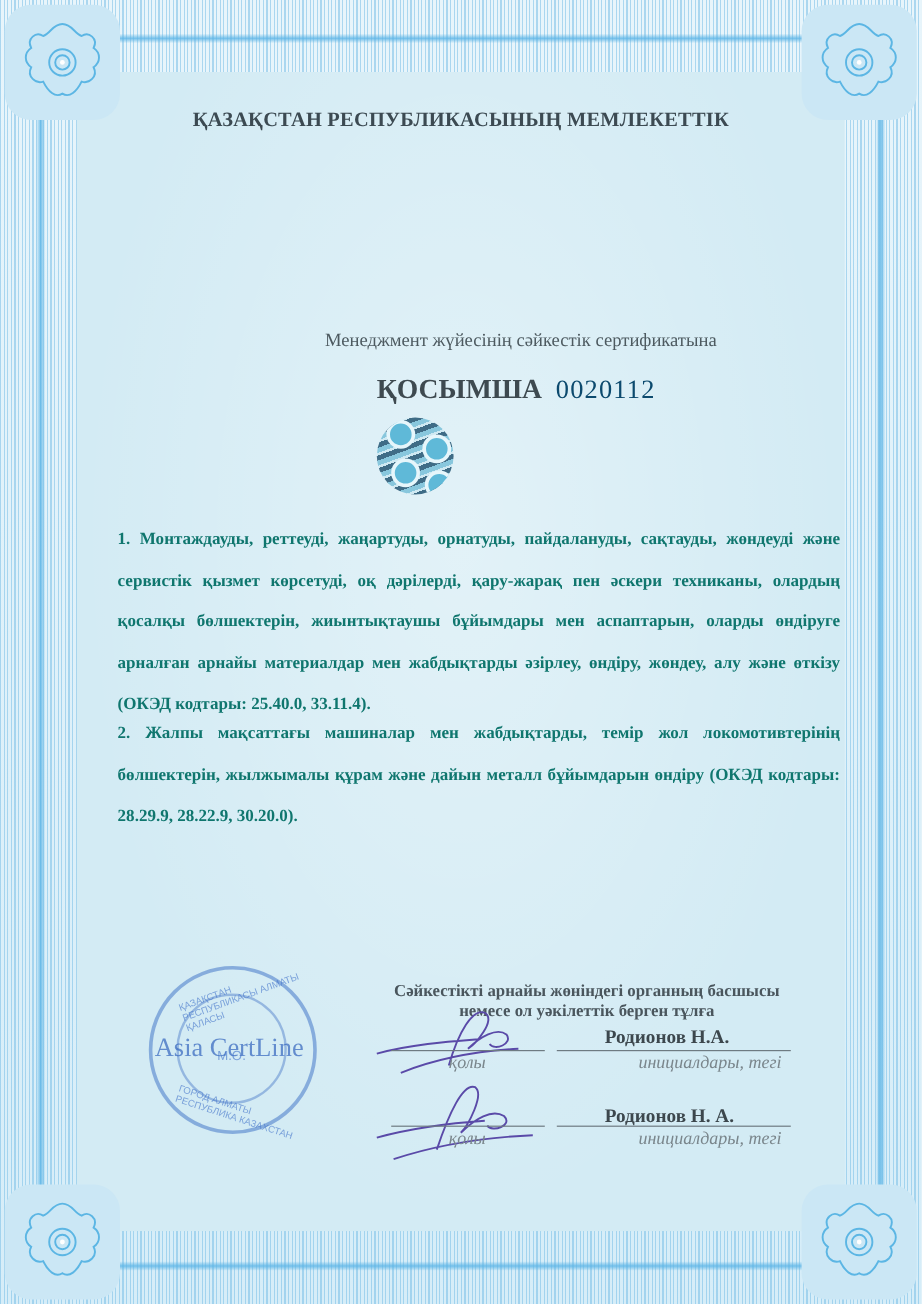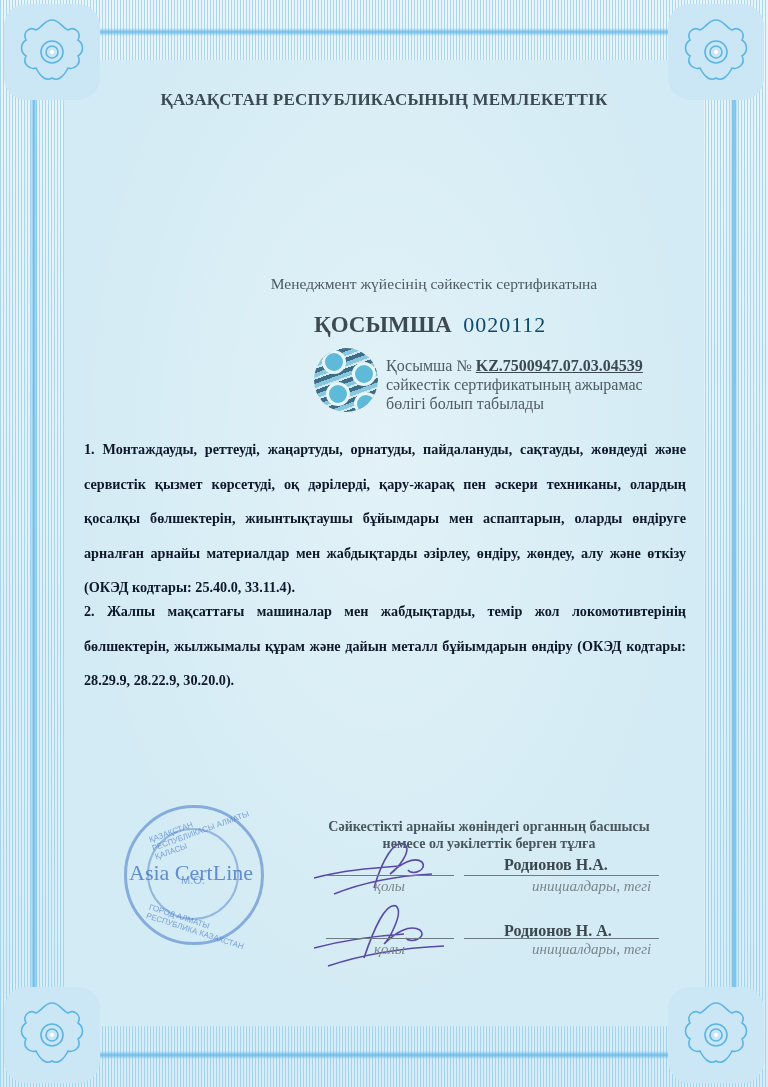--- a/index.html
+++ b/index.html
@@ -58,22 +58,22 @@
   }
   .hologram .ring {
     position:absolute; width:18px; height:18px; border-radius:50%;
     border:3px solid #e6f6fb; background:#5fb9d8;
   }
   .ref {
     position:absolute; left:322px; top:296px; font-size:16px; color:#4f5b62; line-height:19px;
   }
   .ref .code { font-weight:bold; color:#3c4950; text-decoration:underline; text-decoration-thickness:1px; }
   .para {
-    position:absolute; left:20px; width:602px; font-weight:bold; font-size:14.2px;
-    color:#0f172a; line-height:34.6px; text-align:justify;
+    position:absolute; left:34px; width:602px; font-weight:bold; font-size:14.2px;
+    color:#0f766e; line-height:34.6px; text-align:justify;
   }
   .stamp {
     position:absolute; left:60px; top:745px; width:134px; height:134px; border-radius:50%;
     border:3px solid rgba(70,120,200,0.55);
   }
   .stamp .inner {
     position:absolute; left:20px; top:20px; width:88px; height:88px; border-radius:50%;
     border:2px solid rgba(70,120,200,0.45);
   }
   .stamp .brand {
@@ -154,26 +154,20 @@
     <span class="num">0020112</span>
   </div>
 
   <div class="hologram">
     <div class="ring" style="left:8px;top:2px"></div>
     <div class="ring" style="left:38px;top:14px"></div>
     <div class="ring" style="left:12px;top:34px"></div>
     <div class="ring" style="left:40px;top:44px"></div>
   </div>
 
-  <div class="ref">
-    <div><span>Қосымша №</span>
-      <span class="code">KZ.7500947.07.03.04539</span></div>
-    <div>сәйкестік сертификатының ажырамас</div>
-    <div>бөлігі болып табылады</div>
-  </div>
 
   <div class="para" style="top:372px">1. Монтаждауды, реттеуді, жаңартуды, орнатуды, пайдалануды, сақтауды, жөндеуді және сервистік қызмет көрсетуді, оқ дәрілерді, қару-жарақ пен әскери техниканы, олардың қосалқы бөлшектерін, жиынтықтаушы бұйымдары мен аспаптарын, оларды өндіруге арналған арнайы материалдар мен жабдықтарды әзірлеу, өндіру, жөндеу, алу және өткізу (ОКЭД кодтары: 25.40.0, 33.11.4).</div>
   <div class="para" style="top:534px">2. Жалпы мақсаттағы машиналар мен жабдықтарды, темір жол локомотивтерінің бөлшектерін, жылжымалы құрам және дайын металл бұйымдарын өндіру (ОКЭД кодтары: 28.29.9, 28.22.9, 30.20.0).</div>
 
   <div class="stamp">
     <div class="inner"></div>
     <div class="arc" style="left:22px;top:8px;transform:rotate(-20deg)">ҚАЗАҚСТАН РЕСПУБЛИКАСЫ АЛМАТЫ ҚАЛАСЫ</div>
     <div class="brand">Asia CertLine</div>
     <div class="arc" style="left:54px;top:66px;font-size:11px">М.О.</div>
     <div class="arc" style="left:18px;top:112px;transform:rotate(18deg)">ГОРОД АЛМАТЫ РЕСПУБЛИКА КАЗАХСТАН</div>

